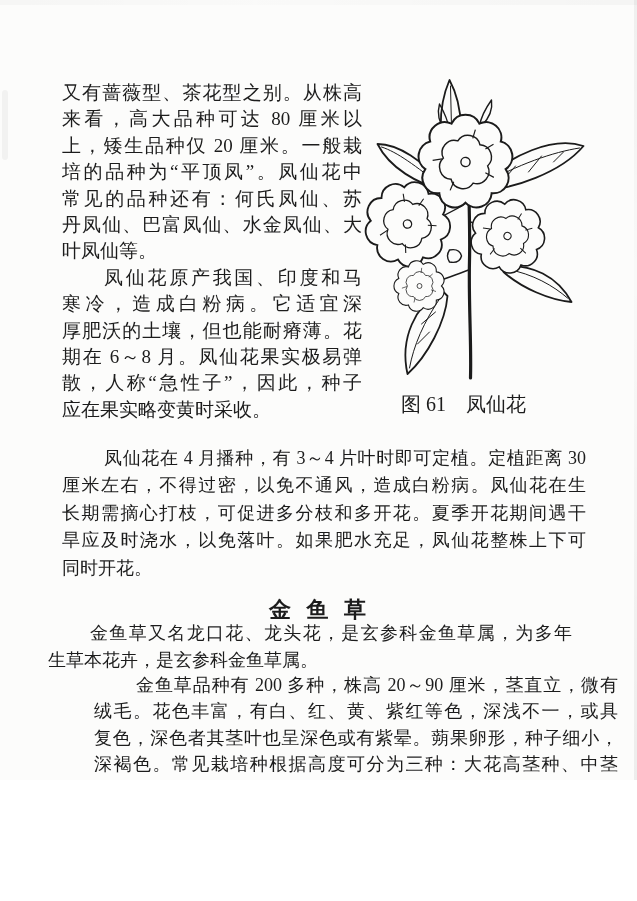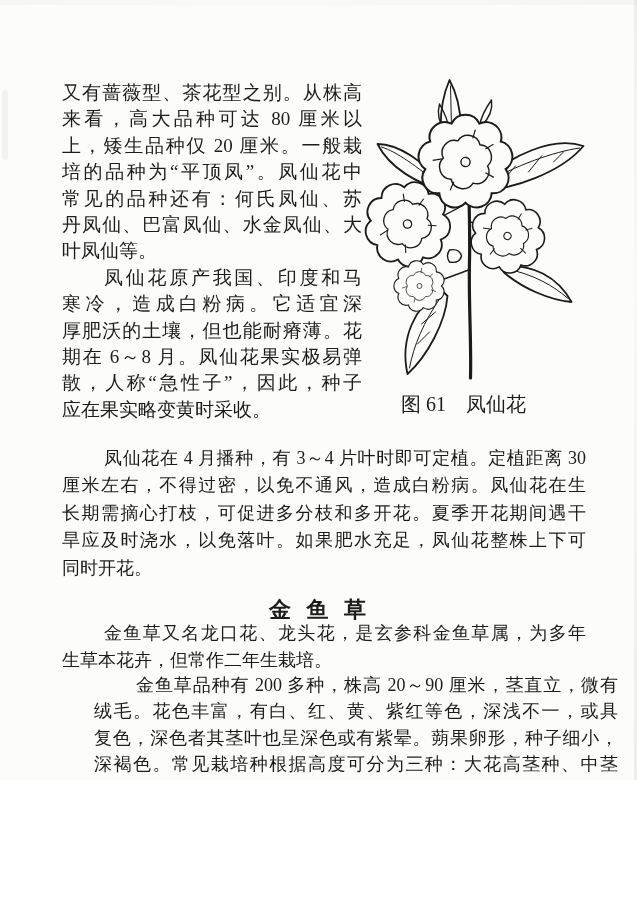--- a/index.html
+++ b/index.html
@@ -23,21 +23,21 @@
 
   .col { position:absolute; left:62px; top:80px; width:300px; }
   .col .ln { font-size:19px; height:26.4px; line-height:26.4px; }
 
   .full { position:absolute; left:62px; top:445px; width:524px; }
   .full .ln { font-size:18px; height:27.4px; line-height:27.4px; }
 
   .heading { position:absolute; left:58px; top:595px; width:524px;
     text-align:center; font-size:22px; font-weight:bold; letter-spacing:5px; }
 
-  .p1 { position:absolute; left:62px; top:620px; width:524px; }
+  .p1 { position:absolute; left:48px; top:620px; width:524px; }
   .p1 .ln { font-size:18px; height:27px; line-height:27px; }
 
   .p2 { position:absolute; left:62px; top:672px; width:524px;margin-left:32px; }
   .p2 .ln { font-size:18px; height:26.3px; line-height:26.3px; }
 
   .figure { position:absolute; left:352px; top:74px; width:238px; height:312px; }
   .caption { position:absolute; left:401px; top:391px; font-size:20px; white-space:pre; }
 
   .pagenum { position:absolute; left:98px; top:782px; font-size:17px;
     font-style:italic; letter-spacing:2px; }
@@ -122,21 +122,21 @@
     <div class="ln">厘米左右，不得过密，以免不通风，造成白粉病。凤仙花在生</div>
     <div class="ln">长期需摘心打枝，可促进多分枝和多开花。夏季开花期间遇干</div>
     <div class="ln">旱应及时浇水，以免落叶。如果肥水充足，凤仙花整株上下可</div>
     <div class="ln short">同时开花。</div>
   </div>
 
   <div class="heading">金 鱼 草</div>
 
   <div class="p1">
     <div class="ln ind">金鱼草又名龙口花、龙头花，是玄参科金鱼草属，为多年</div>
-    <div class="ln short">生草本花卉，但常作二年生栽培。</div>
+    <div class="ln short">生草本花卉，是玄参科金鱼草属。</div>
   </div>
 
   <div class="p2">
     <div class="ln ind">金鱼草品种有 200 多种，株高 20～90 厘米，茎直立，微有</div>
     <div class="ln">绒毛。花色丰富，有白、红、黄、紫红等色，深浅不一，或具</div>
     <div class="ln">复色，深色者其茎叶也呈深色或有紫晕。蒴果卵形，种子细小，</div>
     <div class="ln">深褐色。常见栽培种根据高度可分为三种：大花高茎种、中茎</div>
   </div>
 
   <div class="pagenum">· 156 ·</div>

